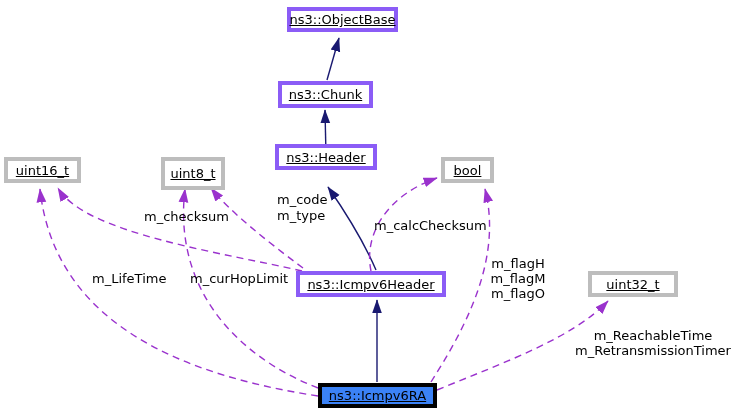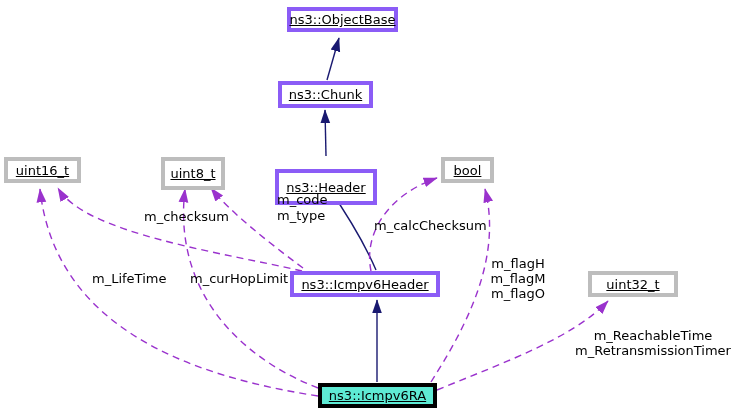--- a/index.html
+++ b/index.html
@@ -16,21 +16,21 @@
     position:absolute;
     box-sizing:border-box;
     display:flex;align-items:center;justify-content:center;
     background:#ffffff;
     border:4px solid #8b5cf6;
     white-space:nowrap;
     line-height:1;
     text-decoration:underline;
   }
   .node.type{border-color:#bdbdbd;}
-  .node.current{background:#5eead4;border-color:#000;text-align:center;}
+  .node.current{background:#3b82f6;border-color:#000;text-align:center;}
   .edge-label{
     position:absolute;
     line-height:16px;
     white-space:nowrap;
   }
   .edge-label.centered{text-align:center;white-space:normal;line-height:15px;}
 </style>
 </head>
 <body>
 
@@ -61,23 +61,23 @@
       <path d="M318,388 C248,361 172,298 185,189" marker-end="url(#arrow-usage)"></path>
       <path d="M431,382 C464,330 503,260 485,189" marker-end="url(#arrow-usage)"></path>
       <path d="M437,390 C505,362 573,338 608,301" marker-end="url(#arrow-usage)"></path>
     </g>
   </svg>
 
   <div class="node" style="left:287px;top:7px;width:111px;height:25px;">ns3::ObjectBase</div>
 
   <div class="node" style="left:278px;top:81px;width:95px;height:27px;">ns3::Chunk</div>
 
-  <div class="node" style="left:275px;top:169px;width:102px;height:36px;text-align:right;">ns3::Header</div>
+  <div class="node" style="left:275px;top:144px;width:102px;height:26px;text-align:right;">ns3::Header</div>
 
-  <div class="node" style="left:290px;top:271px;width:150px;height:26px;">ns3::Icmpv6Header</div>
+  <div class="node" style="left:296px;top:271px;width:150px;height:26px;">ns3::Icmpv6Header</div>
 
   <div class="node current" style="left:318px;top:383px;width:119px;height:25px;">ns3::Icmpv6RA</div>
 
   <div class="node type" style="left:4px;top:157px;width:77px;height:26px;">uint16_t</div>
 
   <div class="node type" style="left:161px;top:157px;width:64px;height:33px;">uint8_t</div>
 
   <div class="node type" style="left:441px;top:157px;width:53px;height:26px;">bool</div>
 
   <div class="node type" style="left:588px;top:271px;width:90px;height:26px;">uint32_t</div>

